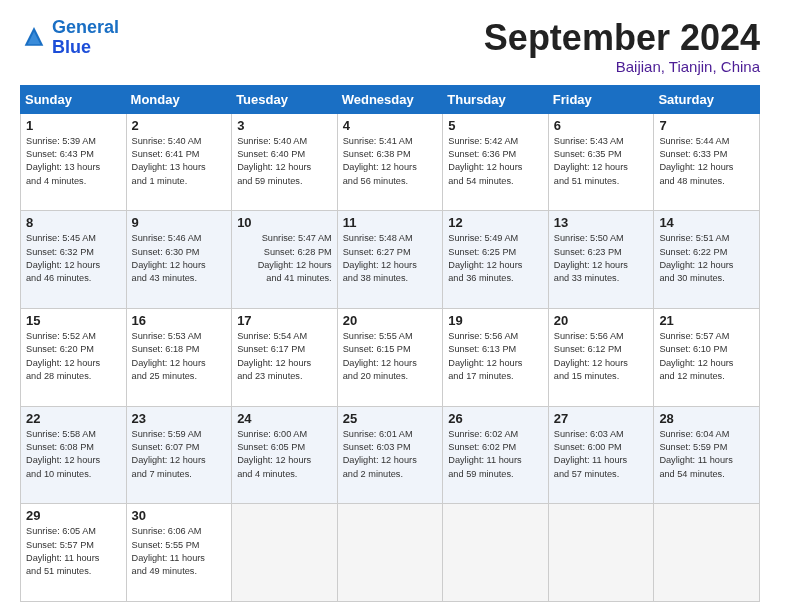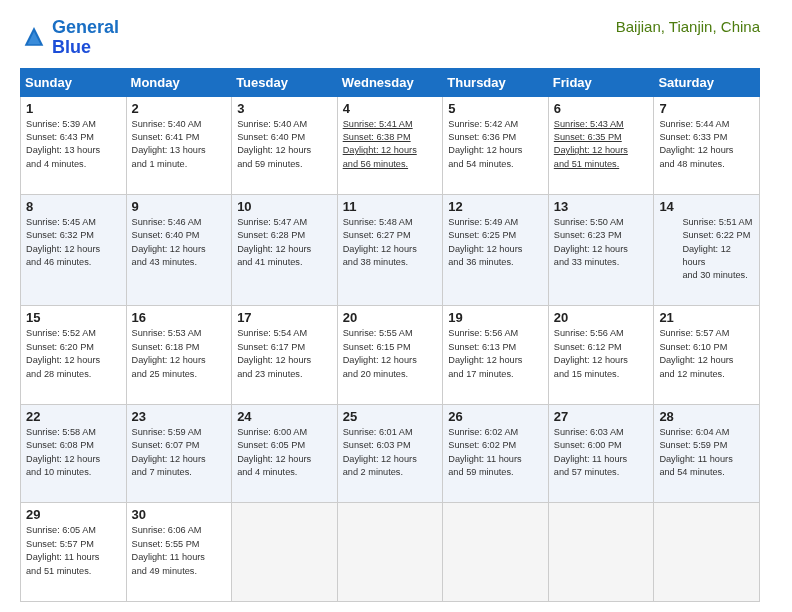--- a/index.html
+++ b/index.html
@@ -45,21 +45,21 @@
       text-align: right;
     }
     .month-title {
       font-size: 36px;
       font-weight: bold;
       color: #222;
       line-height: 1.1;
     }
     .location {
       font-size: 15px;
-      color: #4d7c0f;
+      color: #4c1d95;
       text-align: right;
     }
     .calendar {
       flex: 1;
       border: 1px solid #ccc;
       border-collapse: collapse;
       width: 100%;
       table-layout: fixed;
       padding-left: 12px;
     }
@@ -115,20 +115,21 @@
       <svg class="logo-icon" viewBox="0 0 36 36">
         <polygon points="18,4 30,28 6,28" fill="#1a6fc4"></polygon>
         <polygon points="18,10 26,26 10,26" fill="#5aaaf0" opacity="0.5"></polygon>
       </svg>
       <div class="logo-text">
         <span>General</span><br>
         <span style="color:#1d4ed8">Blue</span>
       </div>
     </div>
     <div class="title-block">
+      <div class="month-title">September 2024</div>
       <div class="location">Baijian, Tianjin, China</div>
     </div>
   </div>
 
   <table class="calendar">
     <thead>
       <tr>
         <th>Sunday</th>
         <th>Monday</th>
         <th>Tuesday</th>
@@ -156,35 +157,35 @@
           </td>
           <td>
             <span class="day-num">3</span>
             <div class="day-info" style="white-space: pre-line;">Sunrise: 5:40 AM
 Sunset: 6:40 PM
 Daylight: 12 hours
 and 59 minutes.</div>
           </td>
           <td>
             <span class="day-num">4</span>
-            <div class="day-info" style="white-space: pre-line; text-decoration: underline;">Sunrise: 5:41 AM
+            <div class="day-info" style="white-space: pre-line;">Sunrise: 5:41 AM
 Sunset: 6:38 PM
 Daylight: 12 hours
 and 56 minutes.</div>
           </td>
           <td>
             <span class="day-num">5</span>
             <div class="day-info" style="white-space: pre-line;">Sunrise: 5:42 AM
 Sunset: 6:36 PM
 Daylight: 12 hours
 and 54 minutes.</div>
           </td>
           <td>
             <span class="day-num">6</span>
-            <div class="day-info" style="white-space: pre-line; text-decoration: underline;">Sunrise: 5:43 AM
+            <div class="day-info" style="white-space: pre-line;">Sunrise: 5:43 AM
 Sunset: 6:35 PM
 Daylight: 12 hours
 and 51 minutes.</div>
           </td>
           <td>
             <span class="day-num">7</span>
             <div class="day-info" style="white-space: pre-line;">Sunrise: 5:44 AM
 Sunset: 6:33 PM
 Daylight: 12 hours
 and 48 minutes.</div>
@@ -194,27 +195,27 @@
           <td>
             <span class="day-num">8</span>
             <div class="day-info" style="white-space: pre-line;">Sunrise: 5:45 AM
 Sunset: 6:32 PM
 Daylight: 12 hours
 and 46 minutes.</div>
           </td>
           <td>
             <span class="day-num">9</span>
             <div class="day-info" style="white-space: pre-line;">Sunrise: 5:46 AM
-Sunset: 6:40 PM
+Sunset: 6:30 PM
 Daylight: 12 hours
 and 43 minutes.</div>
           </td>
           <td>
             <span class="day-num">10</span>
-            <div class="day-info" style="white-space: pre-line;">Sunrise: 5:47 AM
+            <div class="day-info" style="white-space: pre-line; text-align: right;">Sunrise: 5:47 AM
 Sunset: 6:28 PM
 Daylight: 12 hours
 and 41 minutes.</div>
           </td>
           <td>
             <span class="day-num">11</span>
             <div class="day-info" style="white-space: pre-line;">Sunrise: 5:48 AM
 Sunset: 6:27 PM
 Daylight: 12 hours
 and 38 minutes.</div>
@@ -228,21 +229,21 @@
           </td>
           <td>
             <span class="day-num">13</span>
             <div class="day-info" style="white-space: pre-line;">Sunrise: 5:50 AM
 Sunset: 6:23 PM
 Daylight: 12 hours
 and 33 minutes.</div>
           </td>
           <td>
             <span class="day-num">14</span>
-            <div class="day-info" style="white-space: pre-line; margin-left: 23px;">Sunrise: 5:51 AM
+            <div class="day-info" style="white-space: pre-line;">Sunrise: 5:51 AM
 Sunset: 6:22 PM
 Daylight: 12 hours
 and 30 minutes.</div>
           </td>
         </tr>
         <tr>
           <td>
             <span class="day-num">15</span>
             <div class="day-info" style="white-space: pre-line;">Sunrise: 5:52 AM
 Sunset: 6:20 PM

